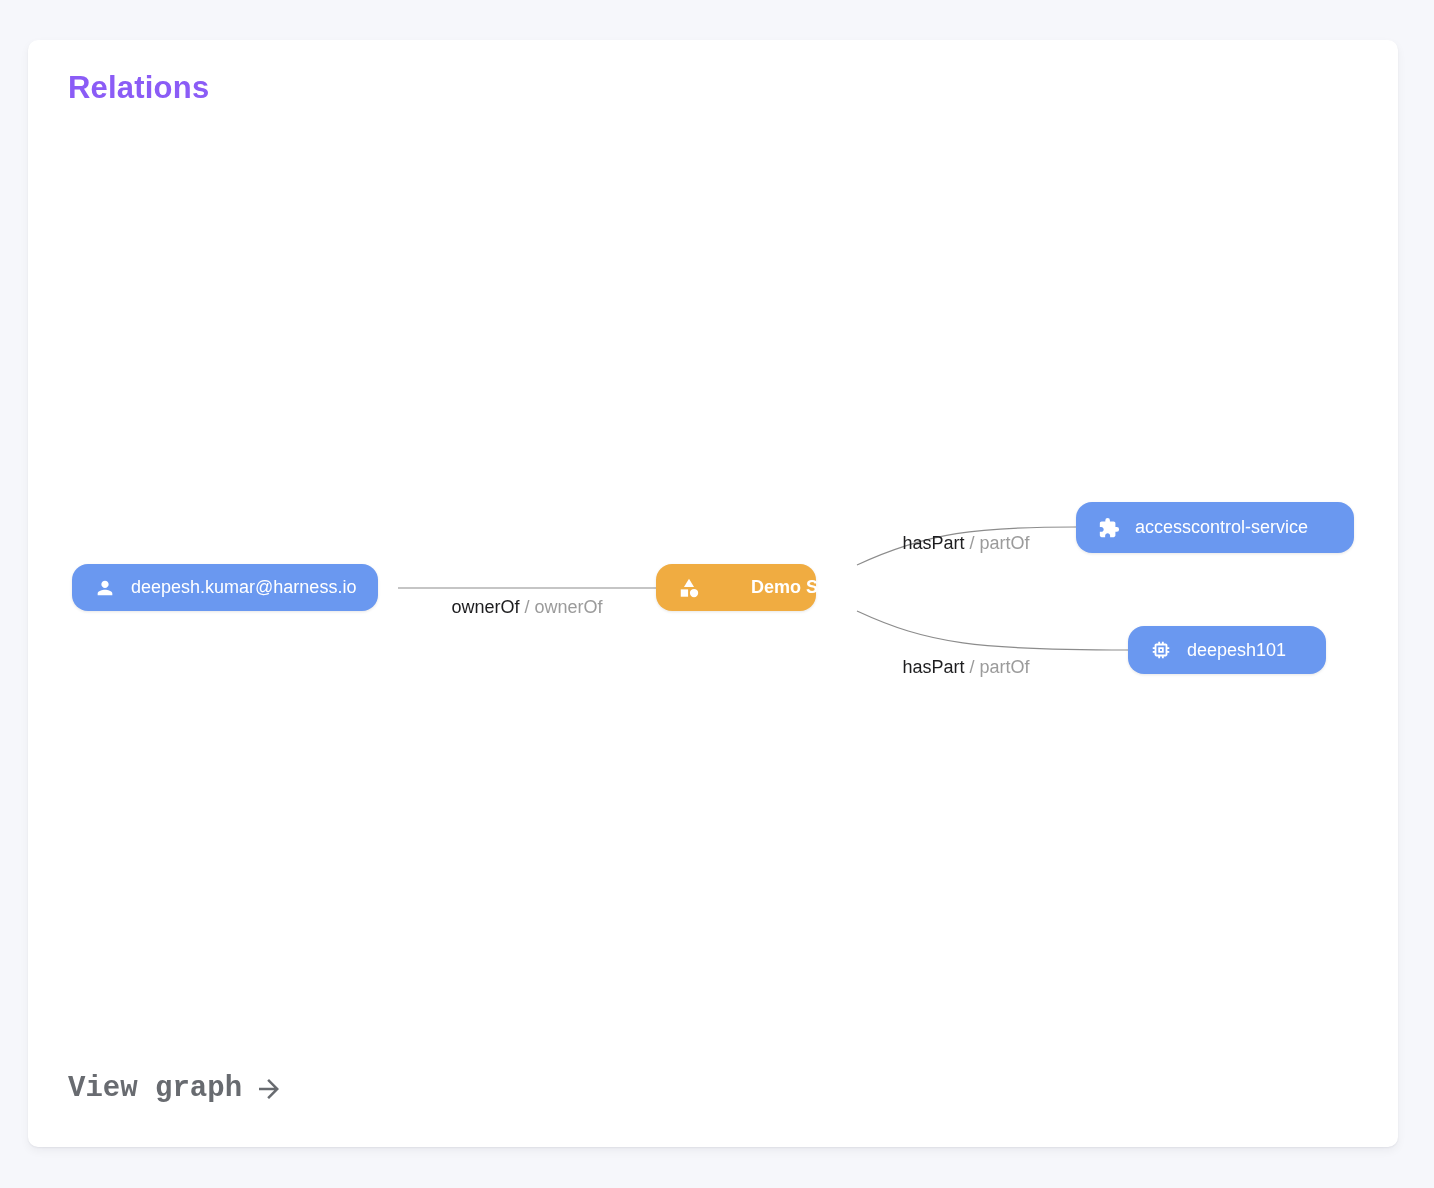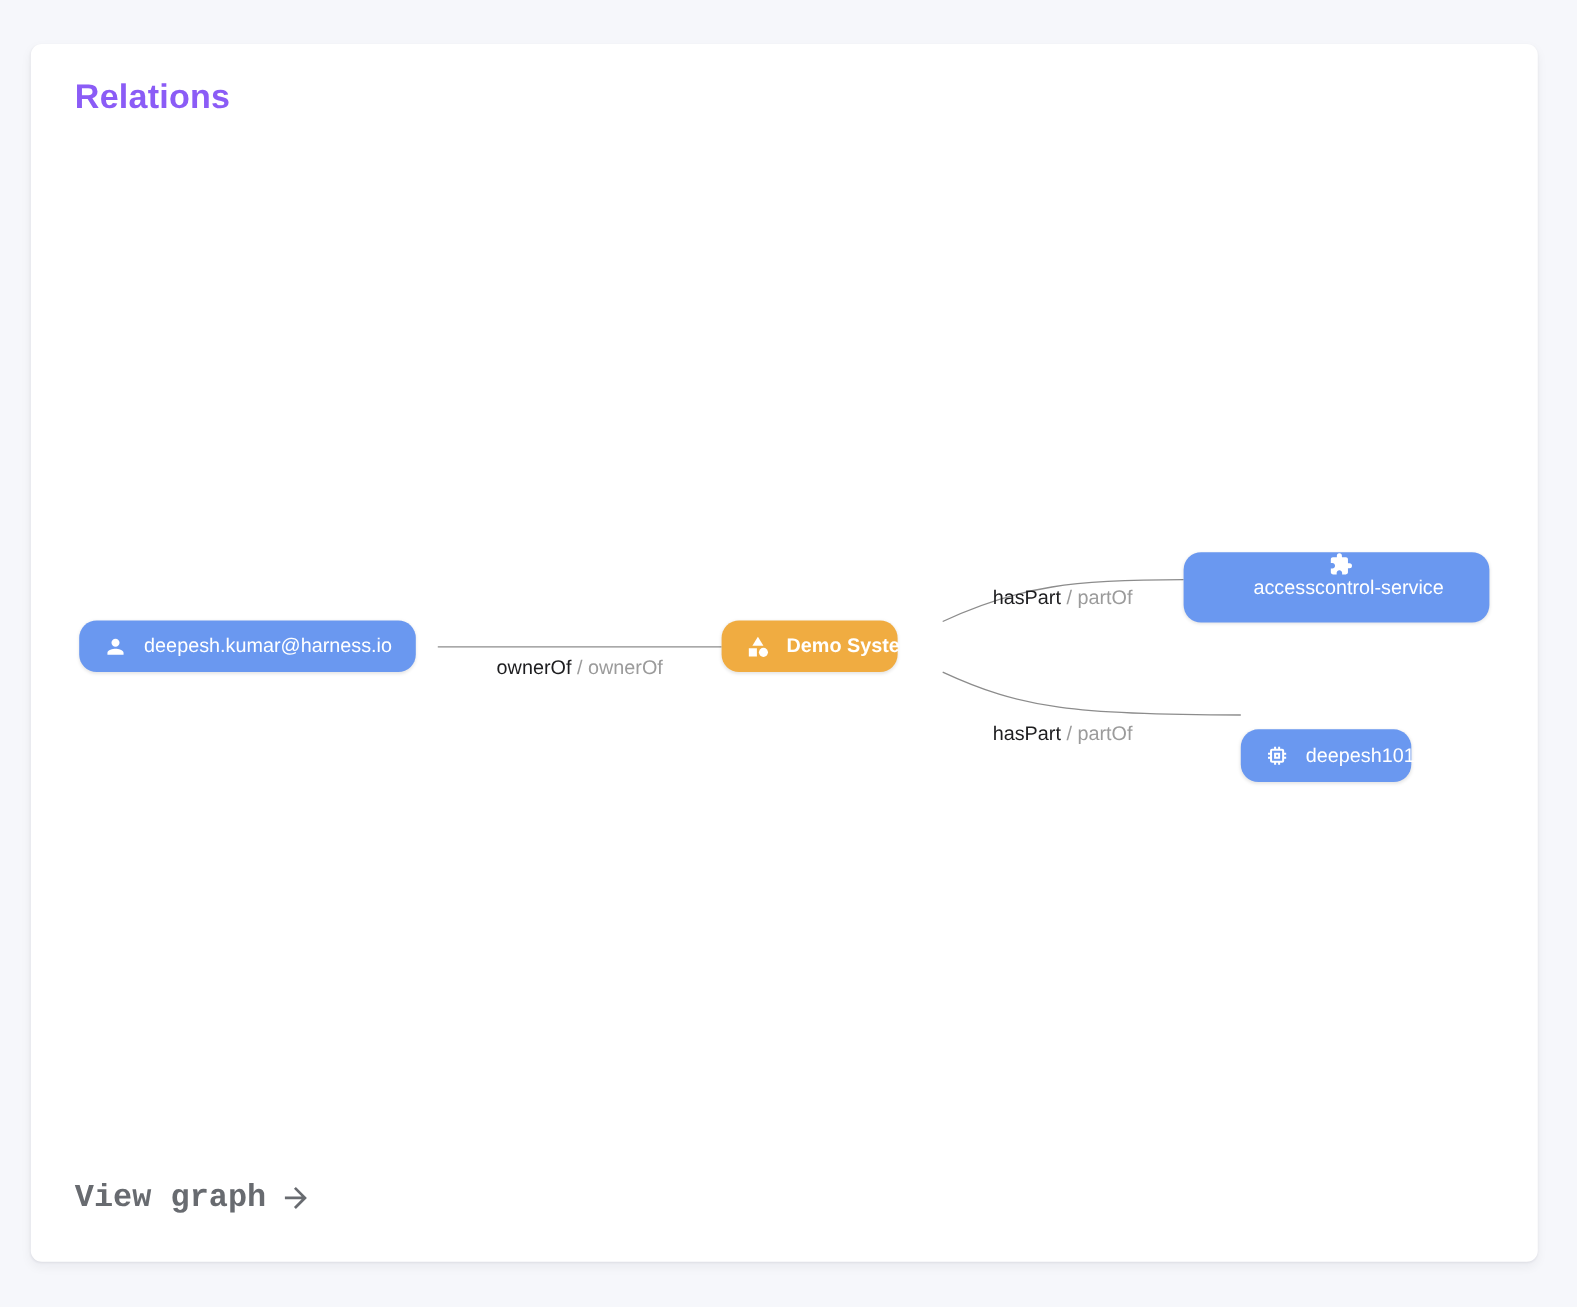--- a/index.html
+++ b/index.html
@@ -47,24 +47,24 @@
     border-radius: 16px;
     color: #ffffff;
     font-size: 18px;
     cursor: pointer;
     box-shadow: 0 1px 3px rgba(0,0,0,.10);
     white-space: nowrap;
   }
   .node .node-icon { display: inline-flex; margin-right: 15px; }
   .node .node-icon svg { width: 22px; height: 22px; fill: #ffffff; }
   .node-user      { left: 44px;   top: 524px; width: 306px; height: 47px; }
-  .node-system    { left: 628px;  top: 524px; width: 160px; height: 47px; }
+  .node-system    { left: 628px;  top: 524px; width: 160px; height: 47px; gap: 36px; }
   .node-system .node-label { font-weight: 700; }
-  .node-service   { left: 1048px; top: 462px; width: 278px; height: 64px; flex-direction: column; }
-  .node-component { left: 1100px; top: 586px; width: 155px; height: 48px; margin-top: 37px; }
+  .node-service   { left: 1048px; top: 462px; width: 278px; height: 51px; }
+  .node-component { left: 1100px; top: 586px; width: 198px; height: 48px; }
 
   .edge-label {
     position: absolute;
     transform: translateX(-50%);
     font-size: 18px;
     white-space: nowrap;
     color: #1d1d1f;
   }
   .edge-label .lbl-sep,
   .edge-label .lbl-rev { color: #9b9b9b; }

